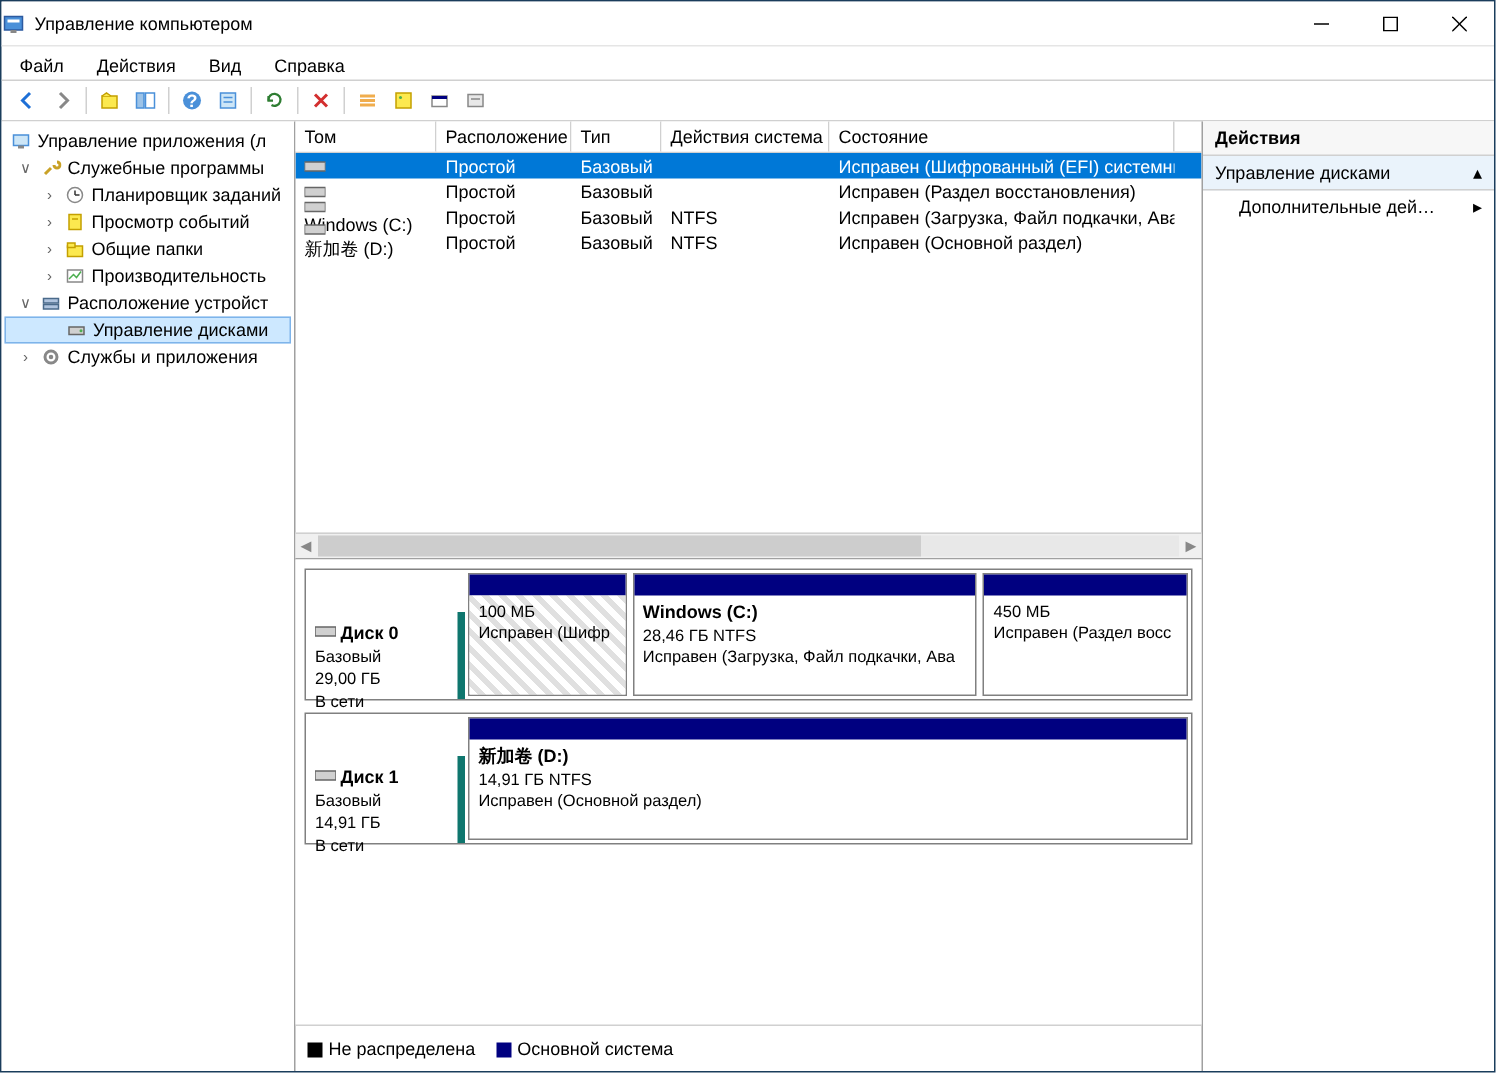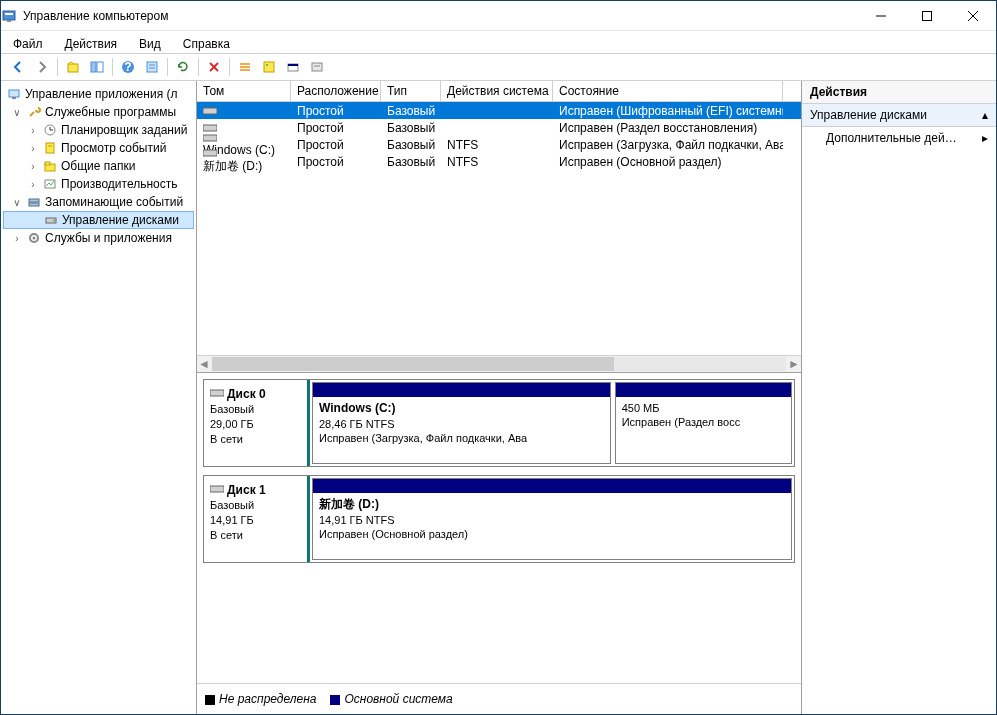--- a/index.html
+++ b/index.html
@@ -23,28 +23,28 @@
 .vol-table { flex: 0 0 auto; height: 292px; display: flex; flex-direction: column; border-bottom: 1px solid #a0a0a0; }
 .vol-head { display: flex; border-bottom: 1px solid #d0d0d0; }
 .vh { padding: 3px 6px; border-right: 1px solid #d0d0d0; background: #fff; cursor: pointer; white-space: nowrap; overflow: hidden; }
 .vol-body { flex: 1; overflow: auto; }
 .vrow { display: flex; height: 17px; align-items: center; cursor: pointer; }
 .vrow.selected { background: #0078d7; color: #fff; }
 .vc { padding: 0 6px; white-space: nowrap; overflow: hidden; }
 .vol-scroll { height: 17px; border-top: 1px solid #d0d0d0; background: #f0f0f0; display: flex; align-items: center; }
 .disk-area { flex: 1; overflow: auto; background: #fff; padding: 6px; }
 .disk-block { border: 1px solid #808080; margin-bottom: 8px; display: flex; height: 88px; }
-.disk-info { width: 106px; border-right: 3px solid #0f766e; padding: 6px; font-size: 11px; line-height: 1.35; }
+.disk-info { width: 106px; border-right: 5px solid #0f766e; padding: 6px; font-size: 11px; line-height: 1.35; margin-top: 28px; }
 .disk-info b { font-weight: bold; }
 .disk-parts { flex: 1; display: flex; }
 .part { border: 1px solid #808080; margin: 2px; display: flex; flex-direction: column; cursor: pointer; }
 .part-head { height: 14px; background: #000080; }
 .part-body { flex: 1; padding: 4px 6px; font-size: 11px; line-height: 1.3; overflow: hidden; white-space: nowrap; }
 .part.hatched .part-body { background: repeating-linear-gradient(45deg, #fff, #fff 4px, #e0e0e0 4px, #e0e0e0 8px); }
-.legend { height: 20px; border-top: 1px solid #d0d0d0; display: flex; align-items: center; padding: 15px 8px; gap: 14px; font-size: 11px; font-style: italic; }
+.legend { height: 20px; border-top: 1px solid #d0d0d0; display: flex; align-items: center; padding: 15px 8px; gap: 14px; font-size: 11px; }
 .legend .sq { width: 10px; height: 10px; display: inline-block; margin-right: 4px; vertical-align: middle; }
 .actions { width: 194px; background: #fff; display: flex; flex-direction: column; }
 .actions-head { padding: 4px 8px; font-weight: bold; border-bottom: 1px solid #d0d0d0; background: #f7f7f7; }
 .actions-sec { padding: 4px 8px; background: #eaf3fb; border-bottom: 1px solid #d0d0d0; display: flex; align-items: center; justify-content: space-between; cursor: pointer; }
 .actions-item { padding: 4px 8px 4px 24px; cursor: pointer; display: flex; align-items: center; justify-content: space-between; }
 svg { display: block; }
 .vrow .disk-ic { width: 14px; height: 10px; margin-right: 3px; }
 </style>
 </head>
 <body>
@@ -226,21 +226,21 @@
       <span>Производительность</span>
     </div>
     <div class="tree-row" style="padding-left:8px">
       <span class="tw">∨</span>
       <span class="ticon">
           <svg width="14" height="14">
             <rect x="2" y="4" width="10" height="3" fill="#b0c4de" stroke="#4a6a8a"></rect>
             <rect x="2" y="8" width="10" height="3" fill="#b0c4de" stroke="#4a6a8a"></rect>
           </svg>
         </span>
-      <span>Запоминающие событий</span>
+      <span>Расположение устройст</span>
     </div>
     <div class="tree-row selected" style="padding-left:36px">
       <span class="ticon">
           <svg width="14" height="14">
             <rect x="2" y="5" width="10" height="5" fill="#d0d0d0" stroke="#666"></rect>
             <circle cx="10" cy="7.5" r="1" fill="#4caf50"></circle>
           </svg>
         </span>
       <span>Управление дисками</span>
     </div>
@@ -314,20 +314,24 @@
           </div>
         <span style="width:14px;text-align:center;color:#888">►</span>
       </div>
     </div>
     <div class="disk-area" id="disk-area">
         <div class="disk-block">
           <div class="disk-info"><svg width="14" height="10" style="display:inline">
               <rect x="0" y="2" width="14" height="6" fill="#d0d0d0" stroke="#666"></rect>
             </svg> <b>Диск 0</b><br>Базовый<br>29,00 ГБ<br>В сети</div>
           <div class="disk-parts">
+            <div class="part hatched" style="flex: 1 1 0%;">
+              <div class="part-head"></div>
+              <div class="part-body">100 МБ<br>Исправен (Шифр</div>
+            </div>
             <div class="part" style="flex: 2.2 1 0%;">
               <div class="part-head"></div>
               <div class="part-body"><b>Windows  (C:)</b><br>28,46 ГБ NTFS<br>Исправен (Загрузка, Файл подкачки, Ава</div>
             </div>
             <div class="part" style="flex: 1.3 1 0%;">
               <div class="part-head"></div>
               <div class="part-body">450 МБ<br>Исправен (Раздел восс</div>
             </div>
           </div>
         </div>

